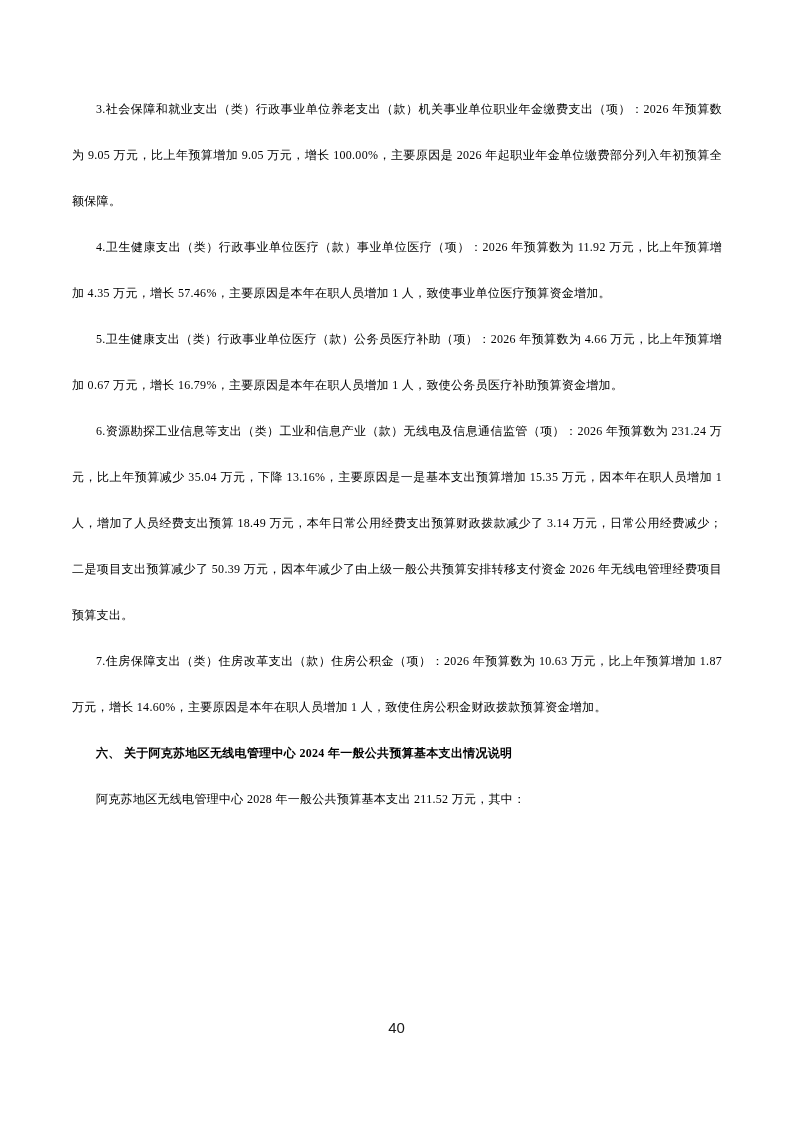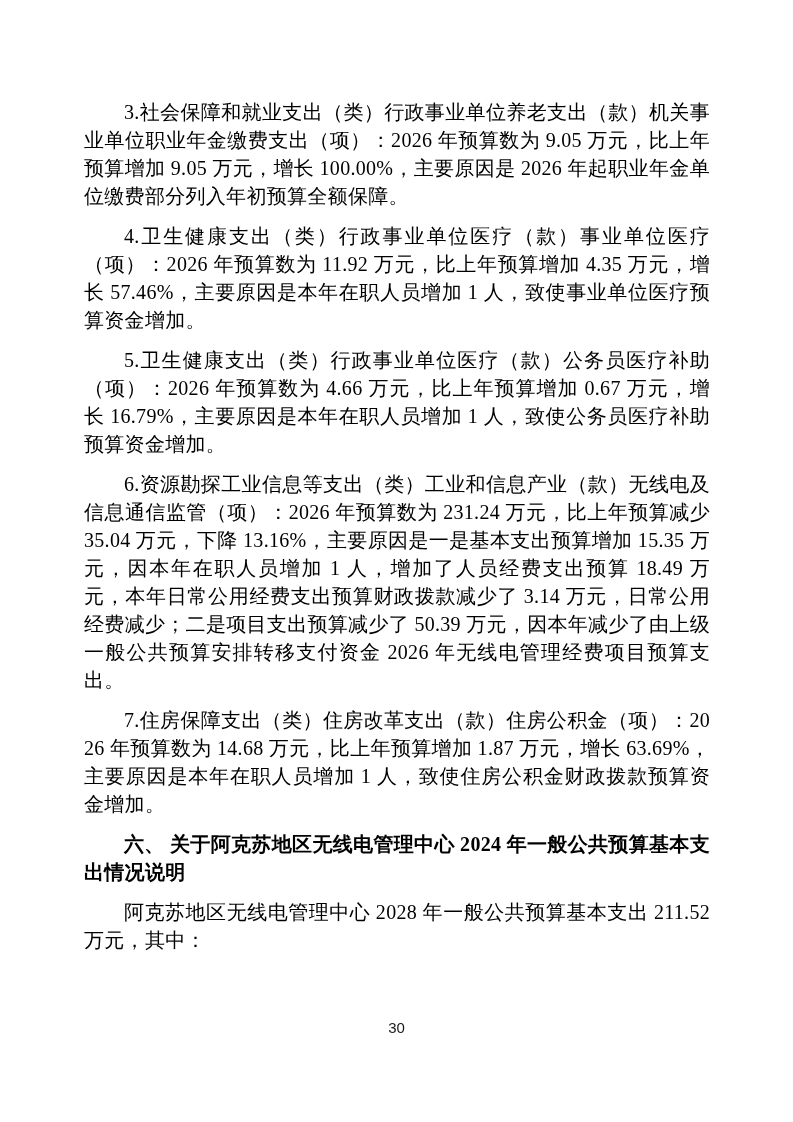--- a/index.html
+++ b/index.html
@@ -16,23 +16,23 @@
       font-family: "Liberation Serif", "DejaVu Serif", serif;
       color: #000000;
     }
     .content {
       position: absolute;
       left: 72px;
       top: 86px;
       width: 650px;
     }
     .content p {
-      margin: 12px;
-      font-size: 20px;
-      line-height: 28px;
+      margin: 0;
+      font-size: 12px;
+      line-height: 46px;
       text-align: justify;
       text-indent: 2em;
       letter-spacing: 0.3px;
       word-break: break-all;
     }
     .content p.heading {
       font-weight: bold;
     }
     .page-number {
       position: absolute;
@@ -48,18 +48,18 @@
   </style>
 </head>
 <body>
 
 <div class="page">
   <div class="content">
     <p>3.社会保障和就业支出（类）行政事业单位养老支出（款）机关事业单位职业年金缴费支出（项）：2026 年预算数为 9.05 万元，比上年预算增加 9.05 万元，增长 100.00%，主要原因是 2026 年起职业年金单位缴费部分列入年初预算全额保障。</p>
     <p>4.卫生健康支出（类）行政事业单位医疗（款）事业单位医疗（项）：2026 年预算数为 11.92 万元，比上年预算增加 4.35 万元，增长 57.46%，主要原因是本年在职人员增加 1 人，致使事业单位医疗预算资金增加。</p>
     <p>5.卫生健康支出（类）行政事业单位医疗（款）公务员医疗补助（项）：2026 年预算数为 4.66 万元，比上年预算增加 0.67 万元，增长 16.79%，主要原因是本年在职人员增加 1 人，致使公务员医疗补助预算资金增加。</p>
     <p>6.资源勘探工业信息等支出（类）工业和信息产业（款）无线电及信息通信监管（项）：2026 年预算数为 231.24 万元，比上年预算减少 35.04 万元，下降 13.16%，主要原因是一是基本支出预算增加 15.35 万元，因本年在职人员增加 1 人，增加了人员经费支出预算 18.49 万元，本年日常公用经费支出预算财政拨款减少了 3.14 万元，日常公用经费减少；二是项目支出预算减少了 50.39 万元，因本年减少了由上级一般公共预算安排转移支付资金 2026 年无线电管理经费项目预算支出。</p>
-    <p>7.住房保障支出（类）住房改革支出（款）住房公积金（项）：2026 年预算数为 14.68 万元，比上年预算增加 1.87 万元，增长 63.69%，主要原因是本年在职人员增加 1 人，致使住房公积金财政拨款预算资金增加。</p>
+    <p>7.住房保障支出（类）住房改革支出（款）住房公积金（项）：2026 年预算数为 10.63 万元，比上年预算增加 1.87 万元，增长 14.60%，主要原因是本年在职人员增加 1 人，致使住房公积金财政拨款预算资金增加。</p>
     <p class="heading">六、 关于阿克苏地区无线电管理中心 2024 年一般公共预算基本支出情况说明</p>
     <p>阿克苏地区无线电管理中心 2028 年一般公共预算基本支出 211.52 万元，其中：</p>
   </div>
-  <div class="page-number">30</div>
+  <div class="page-number">40</div>
 </div>
 
 </body></html>

